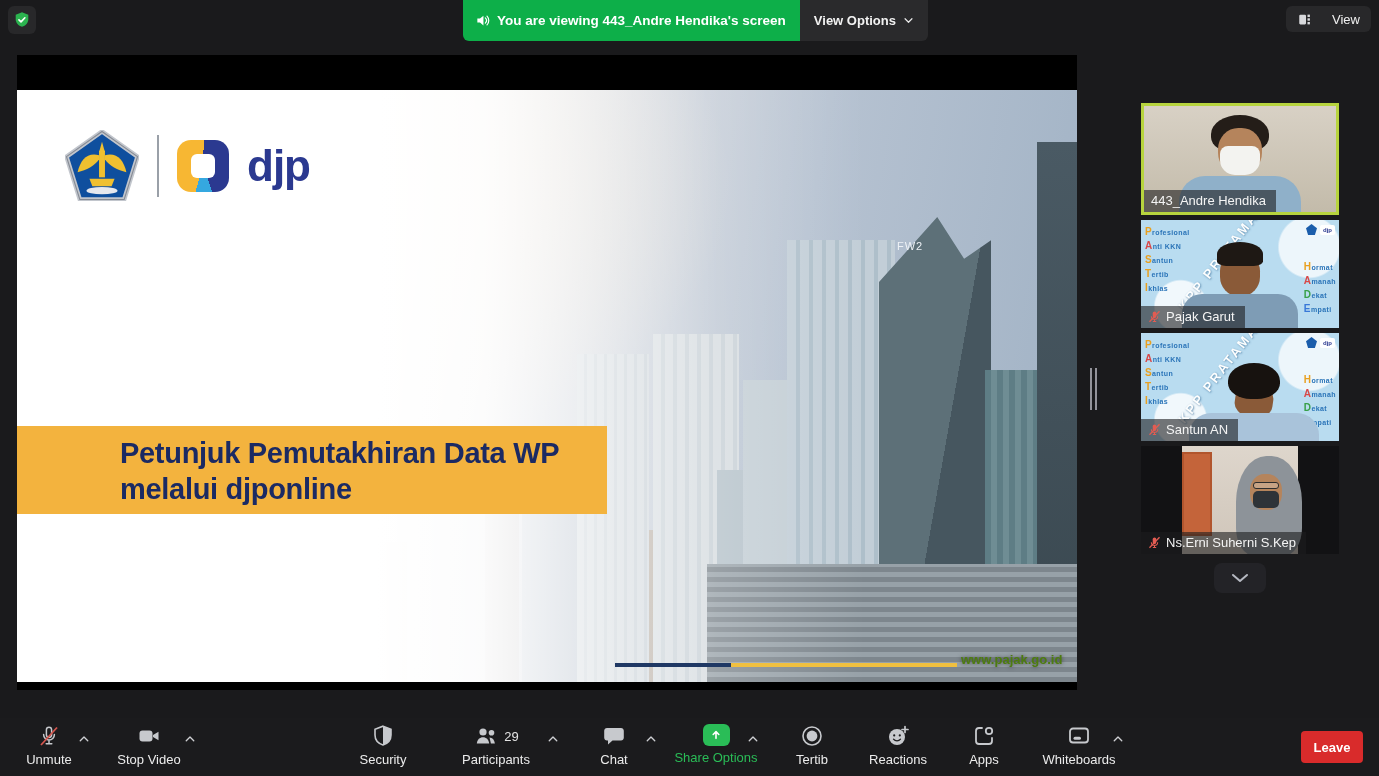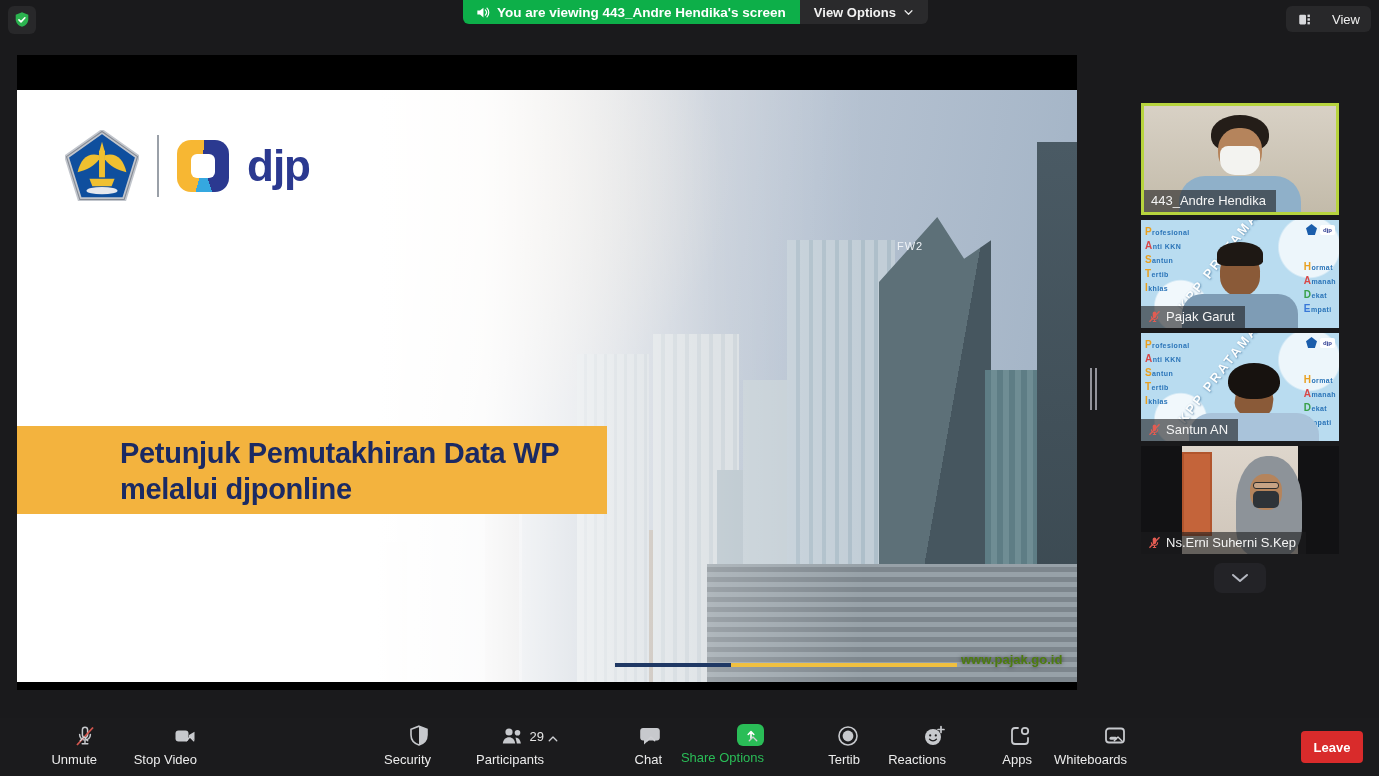--- a/index.html
+++ b/index.html
@@ -5,21 +5,21 @@
   * { box-sizing: border-box; margin: 0; padding: 0; }
   html,body { width:1379px; height:776px; }
   body {
     position: relative; overflow: hidden;
     background:#1a1a1c;
     font-family:"Liberation Sans", sans-serif;
     color:#ececec;
   }
   
   .shield-btn { position:absolute; left:8px; top:6px; width:28px; height:28px; background:#28282a; border-radius:6px; display:flex; align-items:center; justify-content:center; }
-  .top-banner { position:absolute; left:463px; top:0; height:24px; display:flex; border-radius:0 0 6px 6px; overflow:hidden; }
+  .top-banner { position:absolute; left:463px; top:0; height:41px; display:flex; border-radius:0 0 6px 6px; overflow:hidden; }
   .banner-green { background:#0daf49; display:flex; align-items:center; gap:7px; padding:0 14px 0 12px; font-size:13.5px; font-weight:bold; color:#fff; white-space:nowrap; }
   .banner-dark { background:#2a2a2c; display:flex; align-items:center; gap:7px; padding:0 14px; font-size:13px; font-weight:bold; color:#f2f2f2; white-space:nowrap; }
   .view-btn { position:absolute; right:8px; top:6px; height:26px; padding:0 11px; background:#28282a; border-radius:6px; display:flex; align-items:center; gap:20px; font-size:13px; color:#f0f0f0; }
   
   .share-region { position:absolute; left:17px; top:55px; width:1060px; height:635px; background:#000; }
   .slide { position:absolute; left:0; top:35px; width:1060px; height:592px; background:#fff; overflow:hidden; }
   .photo { position:absolute; inset:0;
     background:
       radial-gradient(ellipse at 20% 16%, rgba(255,238,212,.95), rgba(255,238,212,0) 42%),
       linear-gradient(100deg,#f1e5da 0%,#e9dfd8 18%,#d6d7db 42%,#b6c2d1 70%,#9fb1c4 100%);
@@ -86,21 +86,21 @@
   
   .e-strip { position:absolute; left:50%; top:0; transform:translateX(-50%); width:116px; height:100%; background:linear-gradient(#ded6cc,#cfc5b9); }
   .e-door { position:absolute; left:calc(50% - 58px); top:6px; width:30px; height:84px; background:#c4643a; border:2px solid #b1552d; }
   .e-hijab { position:absolute; left:calc(50% - 4px); top:10px; width:66px; height:100px; background:#8d9399; border-radius:46% 46% 28% 28%; }
   .e-face { position:absolute; left:calc(50% + 10px); top:28px; width:32px; height:36px; background:#b5845c; border-radius:45%; }
   .e-glasses { position:absolute; left:calc(50% + 13px); top:36px; width:26px; height:7px; border:1.5px solid #2d2d2d; border-radius:3px; background:rgba(255,255,255,.25); }
   .e-mask { position:absolute; left:calc(50% + 13px); top:45px; width:26px; height:17px; background:#2e3338; border-radius:5px; }
   .panel-more { display:block; width:52px; height:30px; margin:9px auto 0; background:#232327; border:none; border-radius:8px; display:flex; align-items:center; justify-content:center; cursor:pointer; }
   
   .toolbar { position:absolute; left:0; right:0; top:718px; height:58px; background:#1b1b1d; }
-  .tb { position:absolute; top:6px; width:96px; display:flex; flex-direction:column; align-items:flex-end; gap:4px; cursor:pointer; }
+  .tb { position:absolute; top:6px; width:96px; display:flex; flex-direction:column; align-items:center; gap:4px; cursor:pointer; }
   .tb-label { font-size:13px; color:#ececec; white-space:nowrap; }
   .tb-label.green { color:#2abd57; }
   .tb-iconrow { display:flex; align-items:center; gap:5px; height:24px; }
   .tb-count { font-size:13px; color:#e4e4e4; }
   .chev { position:absolute; top:13px; width:16px; height:14px; display:flex; align-items:center; justify-content:center; cursor:pointer; }
   .share-chip { width:27px; height:22px; background:#2abd57; border-radius:6px; display:flex; align-items:center; justify-content:center; }
   .leave-btn { position:absolute; right:16px; top:13px; width:62px; height:32px; background:#d92b2b; border:none; border-radius:4px; color:#fff; font-size:13px; font-weight:bold; font-family:"Liberation Sans",sans-serif; cursor:pointer; }
 </style>
 </head>
 <body>

